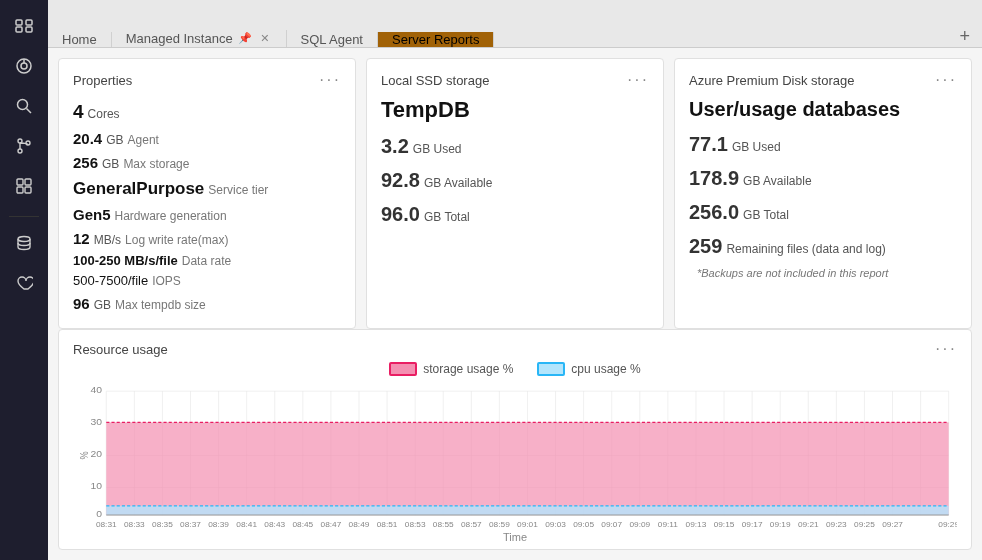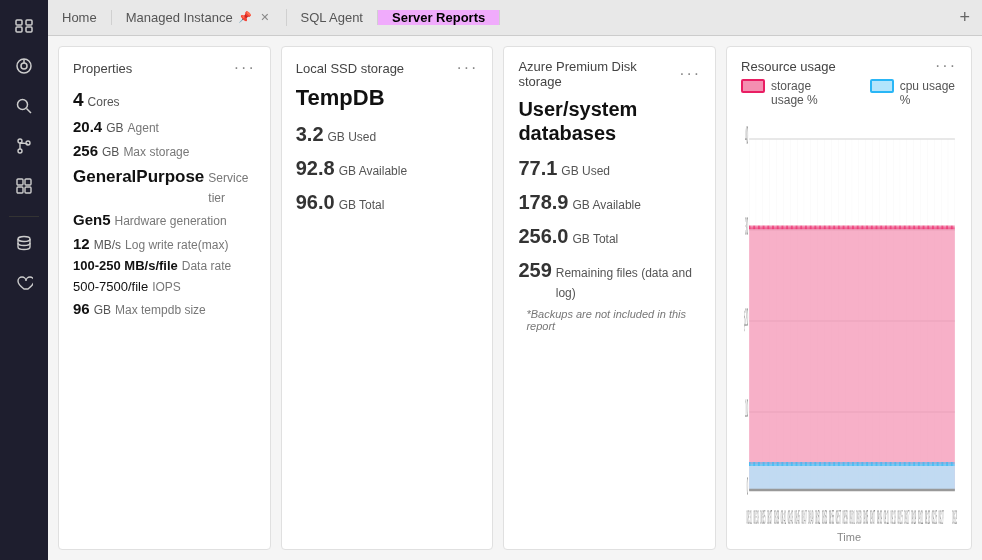--- a/index.html
+++ b/index.html
@@ -35,41 +35,41 @@
       display: flex;
       flex-direction: column;
       background: #f5f5f5;
       overflow: hidden;
     }
 
     
     .tab-bar {
       background: #e8e8e8;
       display: flex;
-      align-items: center;
+      align-items: flex-end;
       border-bottom: 1px solid #ccc;
-      height: 36px;
+      height: 48px;
       flex-shrink: 0;
     }
     .tab {
       display: flex;
       align-items: center;
       padding: 0 14px;
       font-size: 13px;
       cursor: pointer;
       color: #555;
       border-right: 1px solid #d0d0d0;
       position: relative;
       gap: 6px;
       white-space: nowrap;
     }
     .tab.active {
-      background: #f0abfc;
+      background: #a16207;
       color: #000;
-      font-weight: 700;
+      font-weight: 400;
     }
     .tab .tab-close {
       font-size: 11px;
       color: #888;
       cursor: pointer;
       padding: 2px;
       border-radius: 2px;
     }
     .tab-pin-icon { font-size: 11px; color: #888; }
     .tab-add {
@@ -80,22 +80,21 @@
       font-size: 18px;
       color: #666;
       cursor: pointer;
     }
 
     
     .content {
       flex: 1;
       padding: 10px;
       display: flex;
-      flex-direction: row;
-      gap: 10px;
+      flex-direction: column;
       overflow: hidden;
     }
 
     
     .cards-row {
       display: flex;
       gap: 10px;
       flex-shrink: 0;
     }
 
@@ -389,21 +388,21 @@
           <span class="ssd-val">96.0</span>
           <span style="font-size:12px;color:#555;">GB Total</span>
         </div>
       </div>
 
       <div class="card">
         <div class="card-header">
           <span class="card-title">Azure Premium Disk storage</span>
           <span class="card-menu">···</span>
         </div>
-        <div class="azure-title">User/system databases</div>
+        <div class="azure-title">User/usage databases</div>
         <div class="ssd-row">
           <span class="ssd-val">77.1</span>
           <span style="font-size:12px;color:#555;">GB Used</span>
         </div>
         <div class="ssd-row">
           <span class="ssd-val">178.9</span>
           <span style="font-size:12px;color:#555;">GB Available</span>
         </div>
         <div class="ssd-row">
           <span class="ssd-val">256.0</span>

